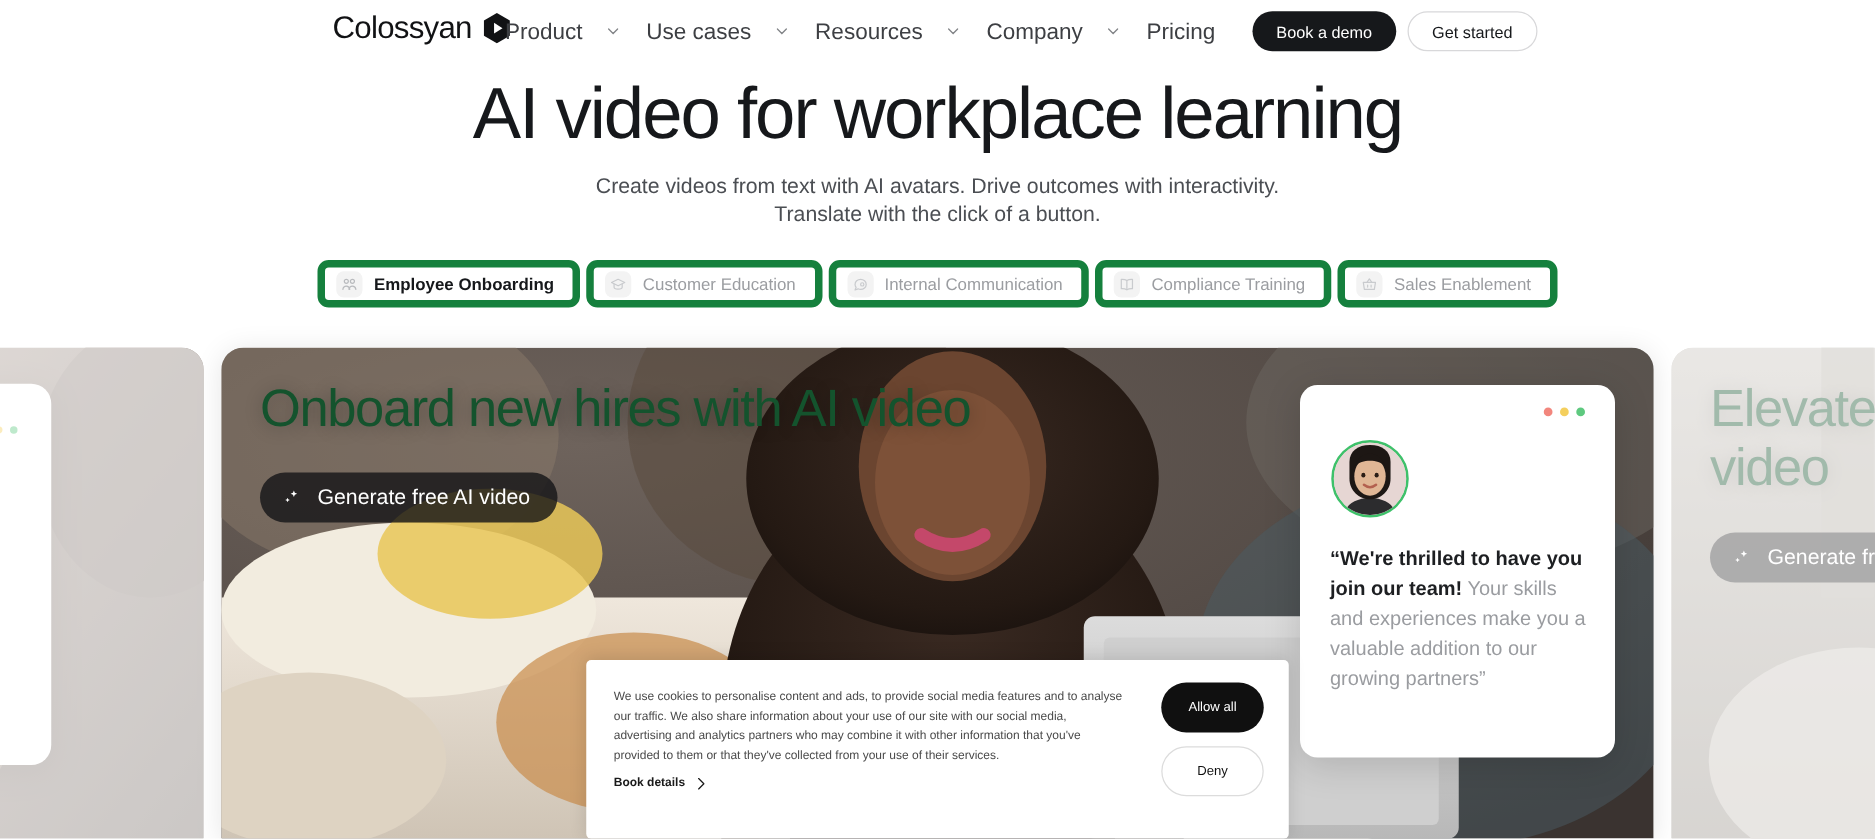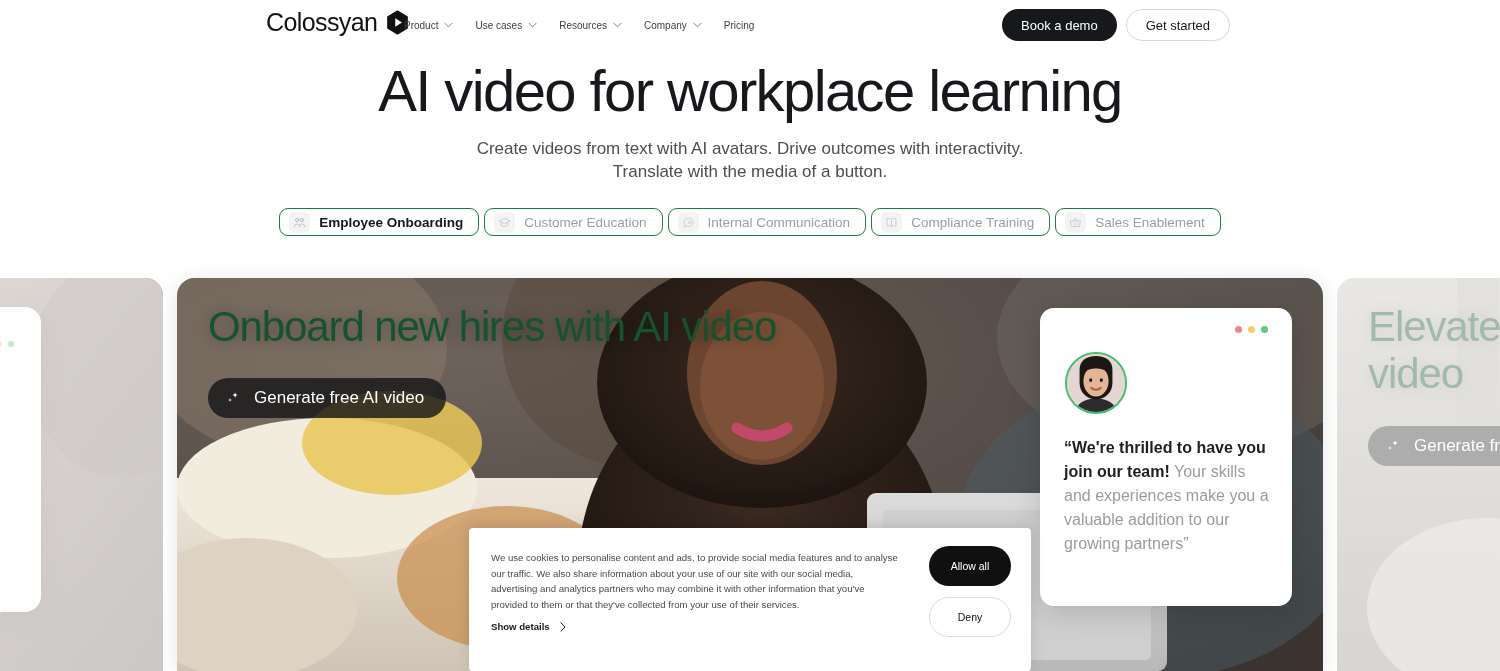--- a/index.html
+++ b/index.html
@@ -22,22 +22,22 @@
     position: absolute; left: 266px; top: 9px;
     display: flex; align-items: center; gap: 7px; cursor: pointer;
   }
   .logo-word { font-size: 25px; font-weight: 400; letter-spacing: -0.6px; color: #111214; line-height: 1; }
   .logo-mark { width: 27px; height: 27px; display: block; }
   .nav-links {
     position: absolute; left: 404px; top: 0; height: 50px;
     display: flex; align-items: center; gap: 0px;
   }
   .nav-link {
-    display: flex; align-items: center; gap: 6px;
-    font-size: 10px; color: #3d3f43; padding: 6px 12px 6px 0; margin-right: 10px;
+    display: flex; align-items: center; gap: 20px;
+    font-size: 18px; color: #3d3f43; padding: 6px 12px 6px 0; margin-right: 10px;
     cursor: pointer; white-space: nowrap;
   }
   .nav-link:last-child { margin-right: 0; }
   .chev { width: 9px; height: 6px; display: block; opacity: .75; }
   .nav-cta { position: absolute; right: 270px; top: 9px; display: flex; gap: 9px; align-items: center; }
   .btn-dark {
     background: #16181b; color: #fff; font-size: 13px; font-weight: 500;
     border: none; border-radius: 999px; padding: 0 19px; height: 32px;
     display: flex; align-items: center; justify-content: center; cursor: pointer; white-space: nowrap;
   }
@@ -57,22 +57,22 @@
     font-size: 17px; color: #4b4e53; line-height: 1.35; font-weight: 400;
   }
 
   
   .tabs {
     position: absolute; top: 208px; left: 0; width: 1500px;
     display: flex; justify-content: center; align-items: center; gap: 5px;
   }
   .tab {
     display: flex; align-items: center; gap: 9px;
-    height: 28px; padding: 0 15px 0 9px;
-    border: 1px solid #15803d; border-radius: 9px; background: #fff;
+    height: 38px; padding: 0 15px 0 9px;
+    border: 6px solid #15803d; border-radius: 9px; background: #fff;
     cursor: pointer; white-space: nowrap;
   }
   .tab-ico {
     width: 21px; height: 21px; border-radius: 6px; background: #f3f3f3;
     display: flex; align-items: center; justify-content: center; flex: 0 0 auto;
   }
   .tab-ico svg { width: 13px; height: 13px; display: block; }
   .tab-label { font-size: 13.5px; color: #9b9da1; font-weight: 400; }
   .tab.active .tab-label { color: #16181b; font-weight: 700; }
   .tab.active .tab-ico svg { stroke: #b9bbbe; }
@@ -223,21 +223,21 @@
 
     <div class="nav-cta">
       <button class="btn-dark">Book a demo</button>
       <button class="btn-outline">Get started</button>
     </div>
   </nav>
 
   <h1 class="hero-title">AI video for workplace learning</h1>
   <p class="hero-sub">
     <span>Create videos from text with AI avatars. Drive outcomes with interactivity.</span><br>
-    <span>Translate with the media of a button.</span>
+    <span>Translate with the click of a button.</span>
   </p>
 
   <div class="tabs">
 
     <div class="tab active">
       <span class="tab-ico">
         <svg viewBox="0 0 16 16" fill="none" stroke="#b9bbbe" stroke-width="1.2" stroke-linecap="round">
           <circle cx="5" cy="5" r="2"></circle>
             <circle cx="11" cy="5" r="2"></circle>
           <path d="M1.6 13c.3-2 1.7-3.2 3.4-3.2S8.1 11 8.4 13"></path>
@@ -430,21 +430,21 @@
       </svg>
     </div>
     <div class="quote">
       <b>“We're thrilled to have you join our team!</b><span> Your skills and experiences make you a valuable addition to our growing partners”</span>
     </div>
   </div>
 
   <div class="cookie">
     <div class="cookie-text">We use cookies to personalise content and ads, to provide social media features and to analyse our traffic. We also share information about your use of our site with our social media, advertising and analytics partners who may combine it with other information that you've provided to them or that they've collected from your use of their services.</div>
     <div class="cookie-details">
-      <span>Show details</span>
+      <span>Book details</span>
       <span>
         <svg viewBox="0 0 8 12">
             <path d="M1.5 1l5 5-5 5" fill="none" stroke="#1a1a1a" stroke-width="1.2" stroke-linecap="round" stroke-linejoin="round"></path>
           </svg>
       </span>
     </div>
     <div class="cookie-btns">
       <button class="ck-allow">Allow all</button>
       <button class="ck-deny">Deny</button>
     </div>

